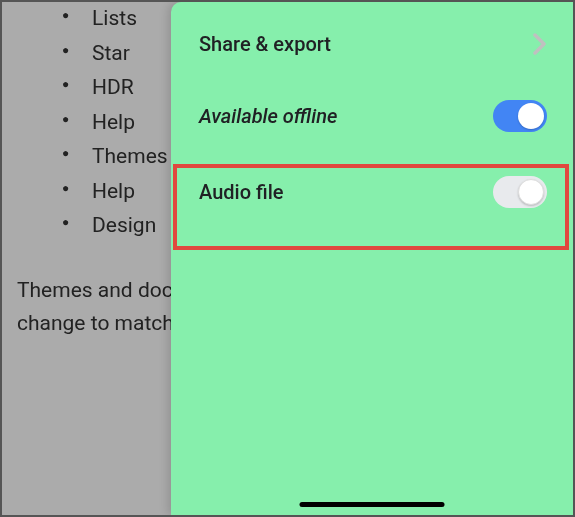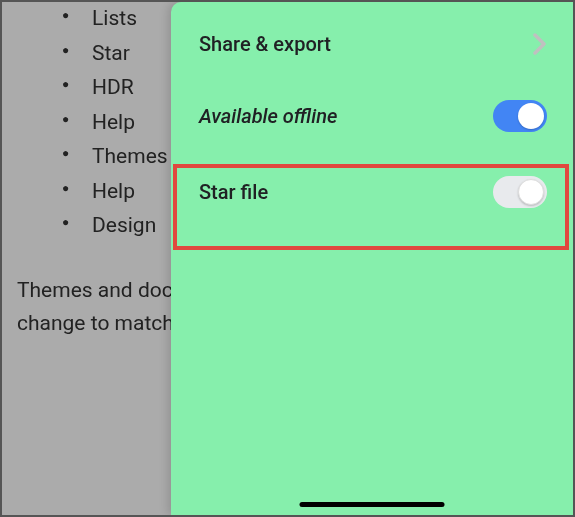--- a/index.html
+++ b/index.html
@@ -175,21 +175,21 @@
 
 
     <div class="menu-item" style="padding-top:26px;padding-bottom:26px;font-style:italic;">
       <span>Available offline</span>
       <div class="toggle toggle-on">
         <div class="toggle-knob"></div>
       </div>
     </div>
 
     <div class="menu-item">
-      <span>Star file</span>
+      <span>Audio file</span>
       <div class="toggle toggle-off">
         <div class="toggle-knob"></div>
       </div>
     </div>
 
   </div>
 
   <div class="highlight-box"></div>
 
   <div class="home-indicator"></div>

